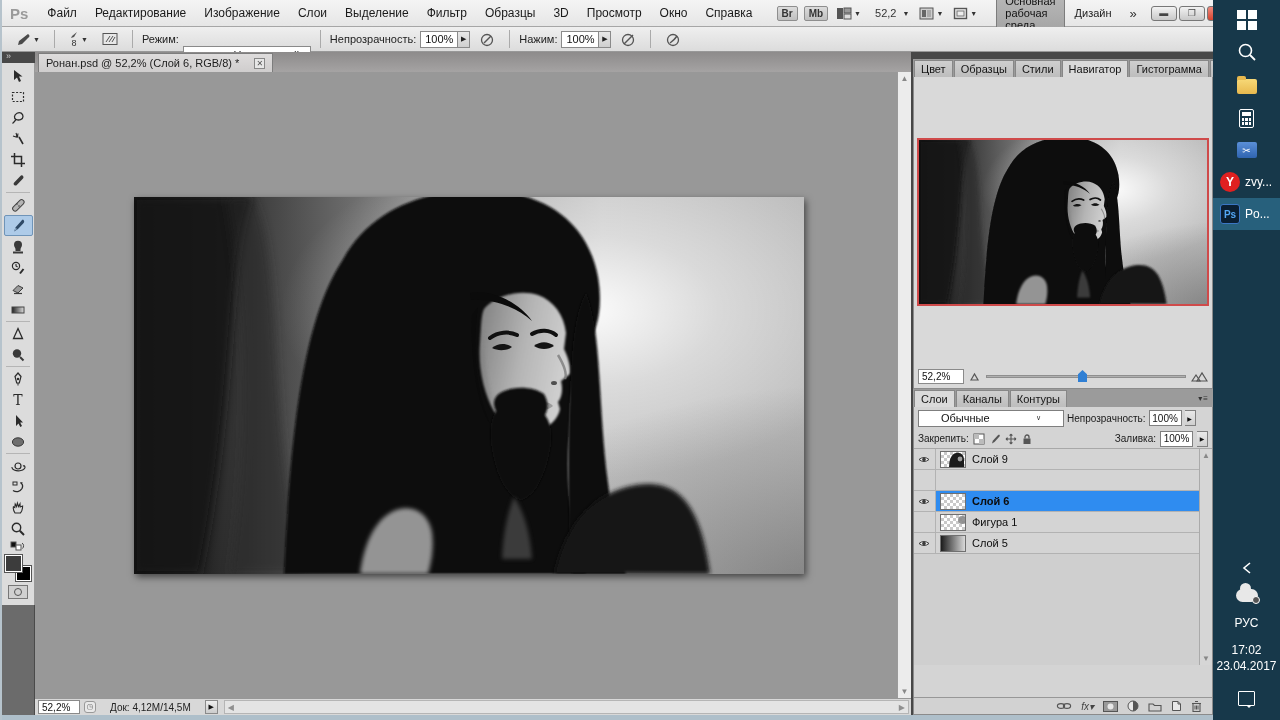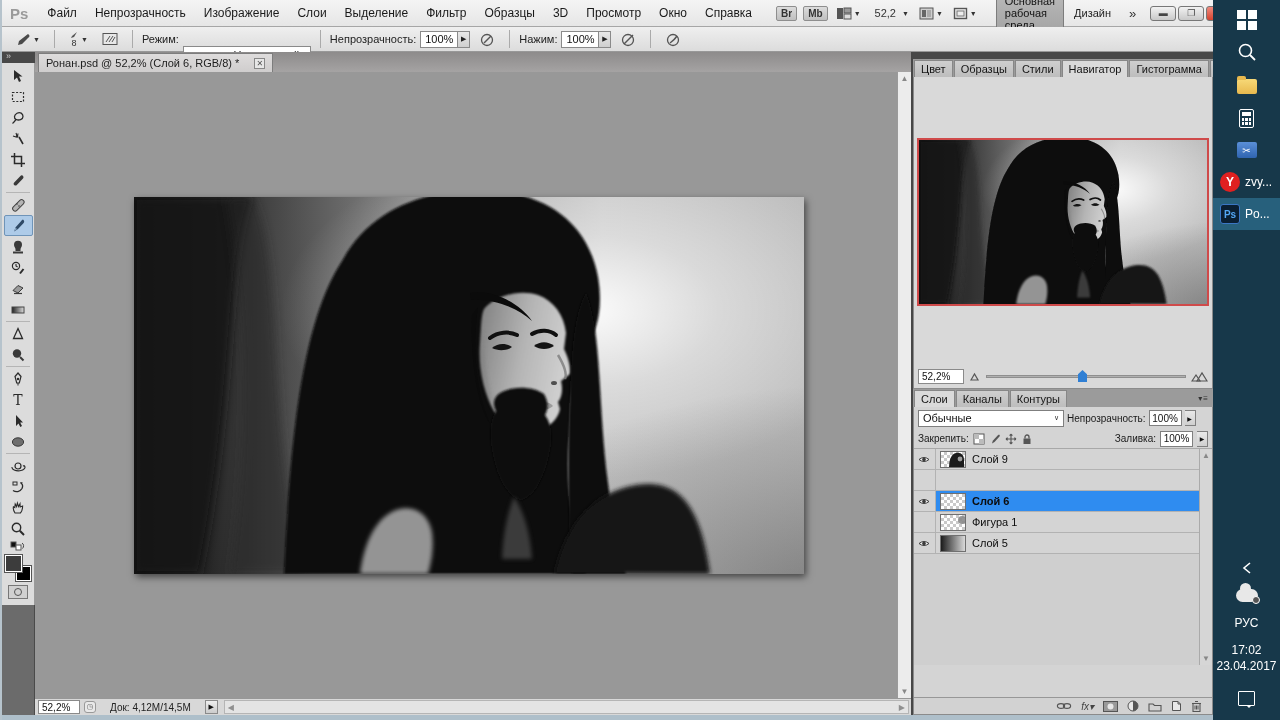--- a/index.html
+++ b/index.html
@@ -78,21 +78,21 @@
   .nav-preview svg { display:block; width:100%; height:100%; }
   .nav-zoomrow { position:absolute; left:4px; right:4px; bottom:4px; height:16px; display:flex; align-items:center; gap:5px; }
   .nav-zoom-field { width:46px; height:15px; background:#fff; border:1px solid #8a8a8a; font-size:10px; display:flex; align-items:center; padding-left:3px; }
   .slider { flex:1; position:relative; height:14px; }
   .slider-track { position:absolute; left:0; right:0; top:6px; height:3px; background:#b0b0b0; border:1px solid #8f8f8f; }
   .slider-thumb { position:absolute; left:46%; top:1px; width:9px; height:12px; background:#2f7fd4; clip-path:polygon(50% 0,100% 35%,100% 100%,0 100%,0 35%); }
 
   .layers-sec { flex:1; display:flex; flex-direction:column; min-height:0; }
   .layers-body { flex:1; background:#d4d4d4; border:1px solid #8b8b8b; border-top:none; display:flex; flex-direction:column; min-height:0; }
   .blend-row { height:22px; display:flex; align-items:center; padding:0 4px; gap:3px; flex:none; }
-  .blend-select { width:146px; height:17px; background:#fff; border:1px solid #7f7f7f; display:flex; align-items:center; justify-content:space-between; padding:0 4px; font-size:11px; }
+  .blend-select { width:146px; height:17px; background:#fff; border:1px solid #7f7f7f; display:flex; align-items:center; justify-content:space-between; padding:0 22px; font-size:11px; }
   .mini-label { font-size:10px; color:#1a1a1a; white-space:nowrap; }
   .mini-field { width:33px; height:16px; background:#fff; border:1px solid #7f7f7f; font-size:10px; display:flex; align-items:center; justify-content:center; }
   .mini-spin { width:11px; height:16px; border:1px solid #7f7f7f; border-left:none; background:linear-gradient(#e8e8e8,#cfcfcf); font-size:6px; display:flex; align-items:center; justify-content:center; }
   .lock-row { height:20px; display:flex; align-items:center; padding:0 4px; gap:4px; flex:none; border-bottom:1px solid #a8a8a8; }
   .lock-ico { display:flex; align-items:center; }
   .list-wrap { flex:1; display:flex; min-height:0; }
   .rows { flex:1; display:flex; flex-direction:column; background:#cfcfcf; }
   .layer-row { height:21px; display:flex; align-items:center; background:#d4d4d4; border-bottom:1px solid #b2b2b2; flex:none; }
   .eye-cell { width:22px; height:100%; border-right:1px solid #b2b2b2; display:flex; align-items:center; justify-content:center; flex:none; background:#d4d4d4; }
   .row-main { flex:1; display:flex; align-items:center; height:100%; gap:6px; padding-left:4px; }
@@ -201,21 +201,21 @@
     </g>
   </defs>
 </svg>
 
 <div class="screen">
   <div class="ps">
 
     <div class="menubar">
       <span class="ps-logo">Ps</span>
       <span class="menu-item">Файл</span>
-      <span class="menu-item">Непрозрачность</span>
+      <span class="menu-item">Редактирование</span>
       <span class="menu-item">Изображение</span>
       <span class="menu-item">Слои</span>
       <span class="menu-item">Выделение</span>
       <span class="menu-item">Фильтр</span>
       <span class="menu-item">Образцы</span>
       <span class="menu-item">3D</span>
       <span class="menu-item">Просмотр</span>
       <span class="menu-item">Окно</span>
       <span class="menu-item">Справка</span>
       <span class="mb-sep"></span>

